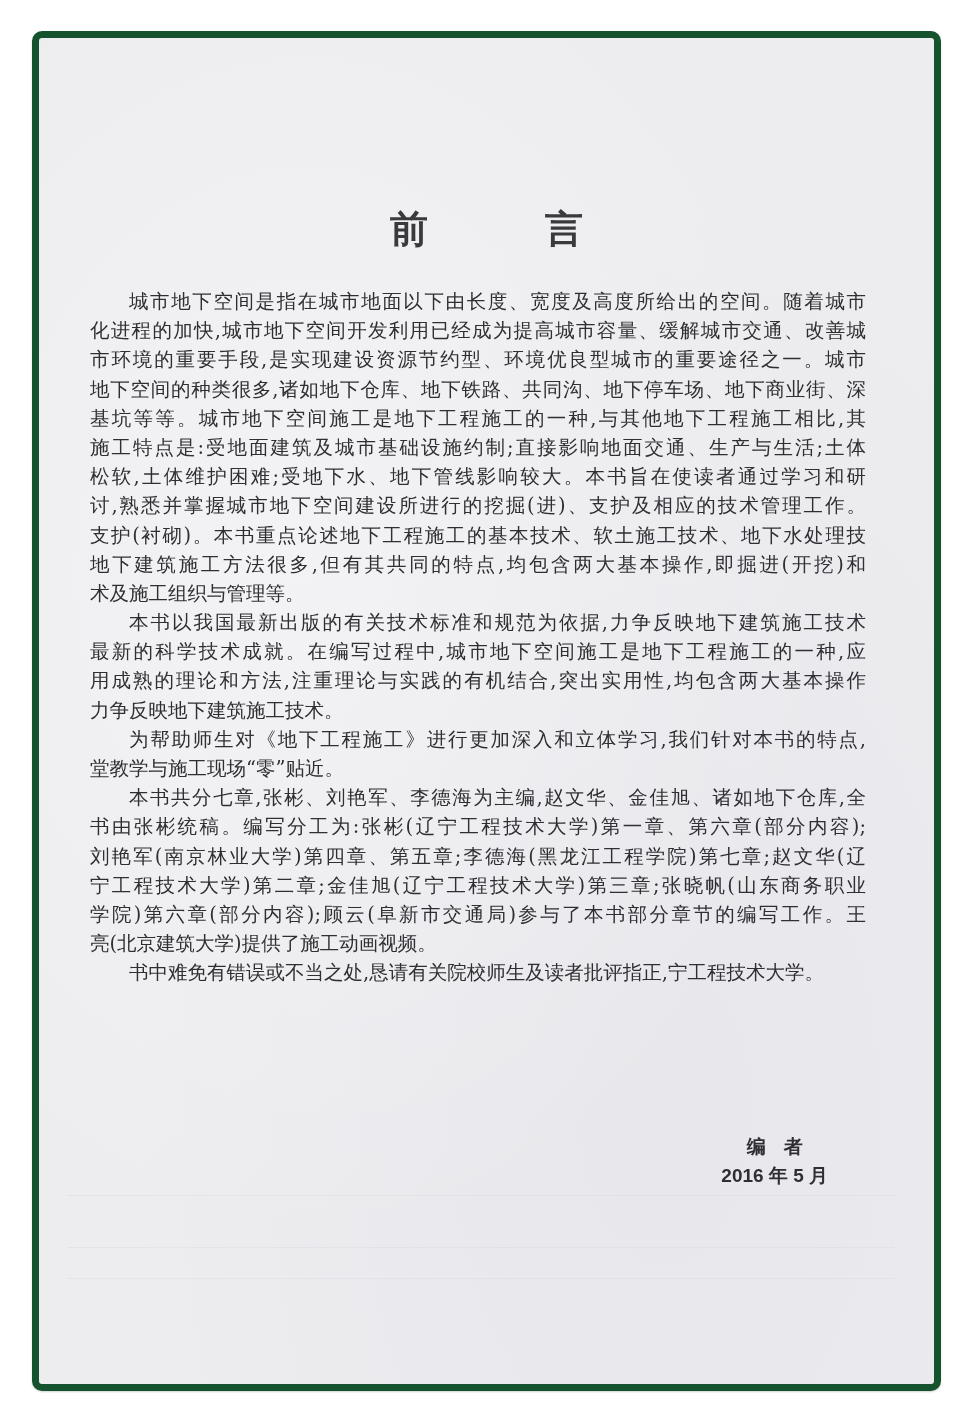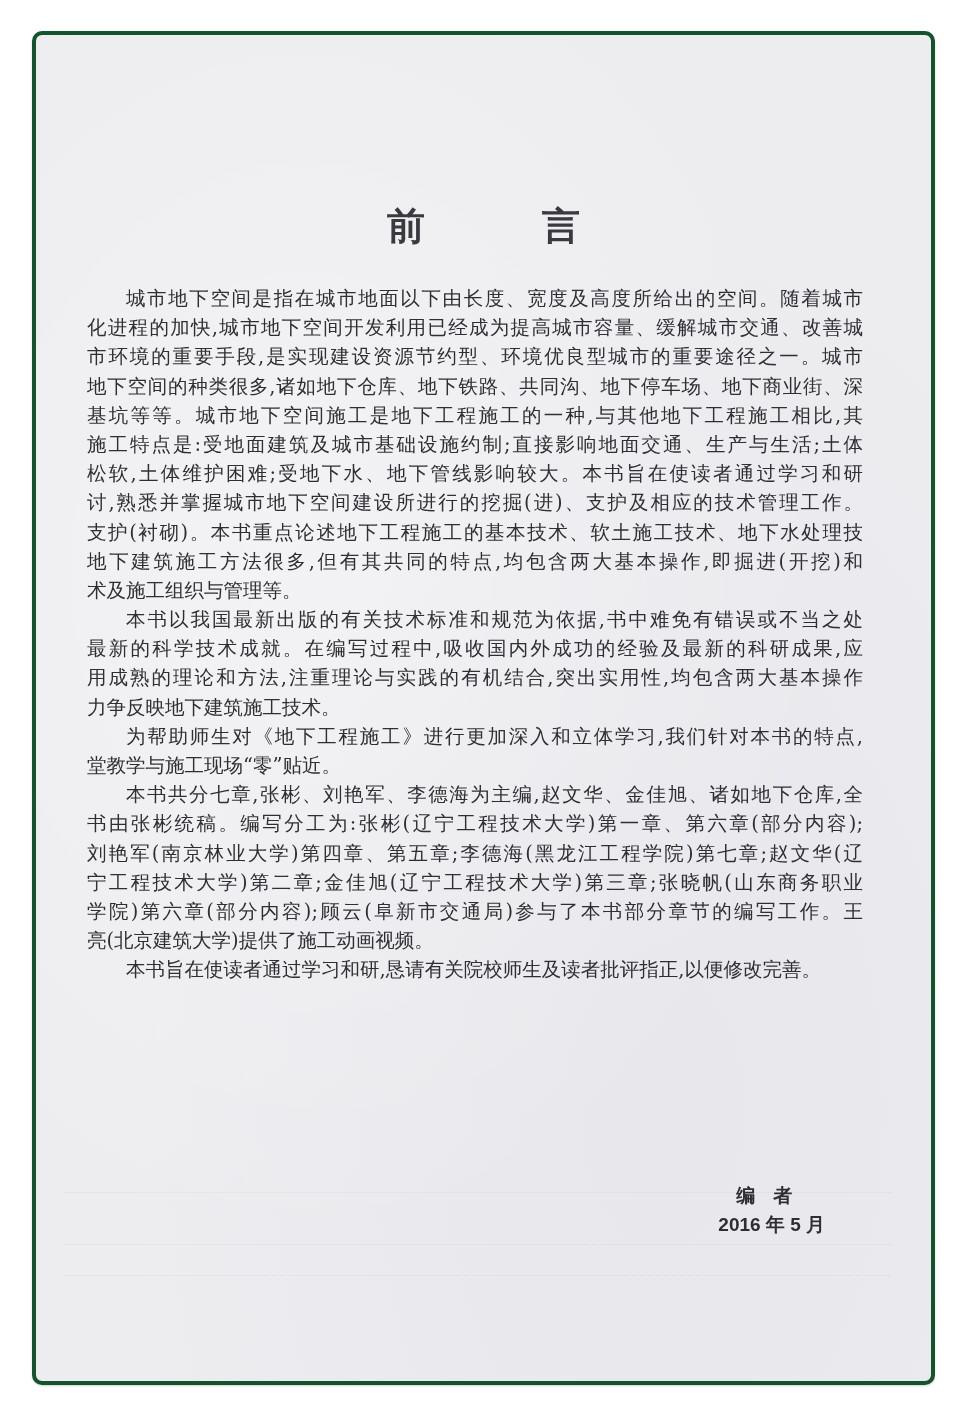--- a/index.html
+++ b/index.html
@@ -14,21 +14,21 @@
       overflow: hidden;
       font-family: "DejaVu Serif", "Liberation Serif", serif;
     }
     .page {
       position: absolute;
       left: 32px;
       top: 31px;
       width: 895px;
       height: 1346px;
       background: #ededf0;
-      border: 4px solid #14532d;
+      border: 7px solid #14532d;
       border-radius: 10px;
       box-shadow: 0 1px 2px rgba(0,0,0,0.18);
       overflow: hidden;
     }
     .page::before {
       content: "";
       position: absolute;
       inset: 0;
       background:
         radial-gradient(ellipse at 30% 40%, rgba(255,255,255,0.35), rgba(255,255,255,0) 60%),
@@ -69,22 +69,22 @@
     .line.last {
       text-align-last: left;
     }
     .line.indent {
       padding-left: 39px;
       width: 737px;
     }
     .signature {
       position: absolute;
       right: 106px;
-      top: 1145px;
-      text-align: left;
+      top: 1093px;
+      text-align: center;
       color: #2f2f33;
       font-weight: bold;
     }
     .sig-author {
       font-size: 19px;
       letter-spacing: 18px;
       text-indent: 18px;
       line-height: 30px;
       font-family: "DejaVu Serif", serif;
     }
@@ -122,42 +122,42 @@
       <span class="line">基坑等等。城市地下空间施工是地下工程施工的一种,与其他地下工程施工相比,其</span>
       <span class="line">施工特点是:受地面建筑及城市基础设施约制;直接影响地面交通、生产与生活;土体</span>
       <span class="line">松软,土体维护困难;受地下水、地下管线影响较大。本书旨在使读者通过学习和研</span>
       <span class="line">讨,熟悉并掌握城市地下空间建设所进行的挖掘(进)、支护及相应的技术管理工作。</span>
       <span class="line">支护(衬砌)。本书重点论述地下工程施工的基本技术、软土施工技术、地下水处理技</span>
       <span class="line">地下建筑施工方法很多,但有其共同的特点,均包含两大基本操作,即掘进(开挖)和</span>
       <span class="line last">术及施工组织与管理等。</span>
     </div>
 
     <div>
-      <span class="line indent">本书以我国最新出版的有关技术标准和规范为依据,书中难免有错误或不当之处</span>
-      <span class="line">最新的科学技术成就。在编写过程中,吸收国内外成功的经验及最新的科研成果,应</span>
+      <span class="line indent">本书以我国最新出版的有关技术标准和规范为依据,力争反映地下建筑施工技术</span>
+      <span class="line">最新的科学技术成就。在编写过程中,城市地下空间施工是地下工程施工的一种,应</span>
       <span class="line">用成熟的理论和方法,注重理论与实践的有机结合,突出实用性,均包含两大基本操作</span>
       <span class="line last">力争反映地下建筑施工技术。</span>
     </div>
 
     <div>
       <span class="line indent">为帮助师生对《地下工程施工》进行更加深入和立体学习,我们针对本书的特点,</span>
       <span class="line last">堂教学与施工现场“零”贴近。</span>
     </div>
 
     <div>
       <span class="line indent">本书共分七章,张彬、刘艳军、李德海为主编,赵文华、金佳旭、诸如地下仓库,全</span>
       <span class="line">书由张彬统稿。编写分工为:张彬(辽宁工程技术大学)第一章、第六章(部分内容);</span>
       <span class="line">刘艳军(南京林业大学)第四章、第五章;李德海(黑龙江工程学院)第七章;赵文华(辽</span>
       <span class="line">宁工程技术大学)第二章;金佳旭(辽宁工程技术大学)第三章;张晓帆(山东商务职业</span>
       <span class="line">学院)第六章(部分内容);顾云(阜新市交通局)参与了本书部分章节的编写工作。王</span>
       <span class="line last">亮(北京建筑大学)提供了施工动画视频。</span>
     </div>
 
     <div>
-      <span class="line indent last">本书旨在使读者通过学习和研,恳请有关院校师生及读者批评指正,以便修改完善。</span>
+      <span class="line indent last">书中难免有错误或不当之处,恳请有关院校师生及读者批评指正,宁工程技术大学。</span>
     </div>
 
   </div>
 
   <div class="signature">
     <div class="sig-author">编者</div>
     <div class="sig-date">2016 年 5 月</div>
   </div>
 
 </div>

